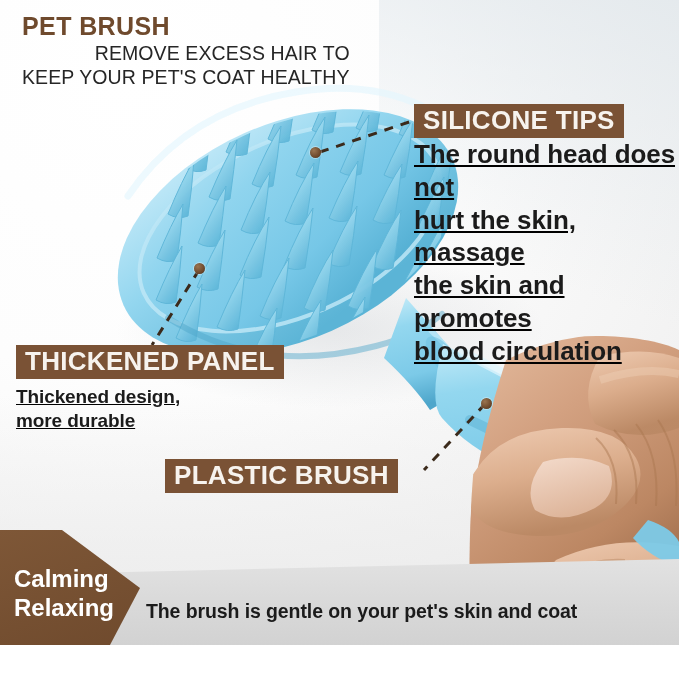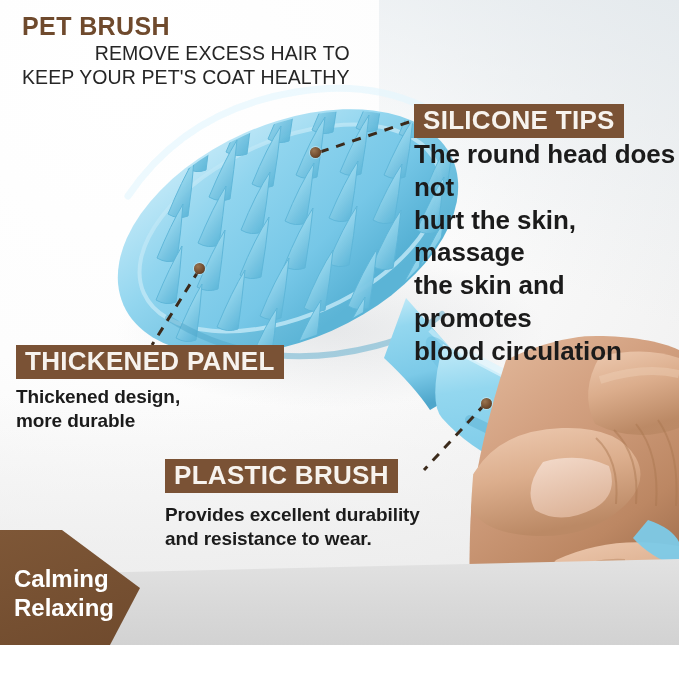--- a/index.html
+++ b/index.html
@@ -34,21 +34,21 @@
   .title {
     font-size:25px; font-weight:bold; letter-spacing:.4px;
     color:#6f4a2d; line-height:1.12;
   }
   .subtitle {
     font-size:19.5px; color:#262626; line-height:1.22; letter-spacing:.1px;
     margin-top:2px; white-space:pre-line;text-align:right;
   }
 
   
-  .callout { position:absolute; }
+  .callout { position:absolute;text-decoration:underline; }
   .badge {
     display:inline-block;
     background:#7a5235;
     color:#f7f3ee;
     font-weight:bold;
     letter-spacing:.3px;
     padding:3px 9px 5px 9px;
     line-height:1;
     white-space:nowrap;
   }
@@ -294,29 +294,28 @@
   </div>
 
   <div class="callout" id="callout-thickened">
     <div class="badge lg">THICKENED PANEL</div>
     <div class="body-text">Thickened design,
 more durable</div>
   </div>
 
   <div class="callout" id="callout-plastic">
     <div class="badge lg">PLASTIC BRUSH</div>
-    <div class="body-text">Provides excellent durability
-and resistance to wear.</div>
   </div>
 
   <div class="leaders">
     <div class="dot" style="left:310px; top:147px;"></div>
     <div class="dot" style="left:194px; top:263px;"></div>
     <div class="dot" style="left:481px; top:398px;"></div>
   </div>
 
   <div class="bottom-gray"></div>
+  <div class="bottom-caption">The brush is gentle on your pet's skin and coat</div>
 
   <div class="corner-banner"></div>
   <div class="corner-text">Calming
 Relaxing</div>
 
 </div>
 
 </body></html>

